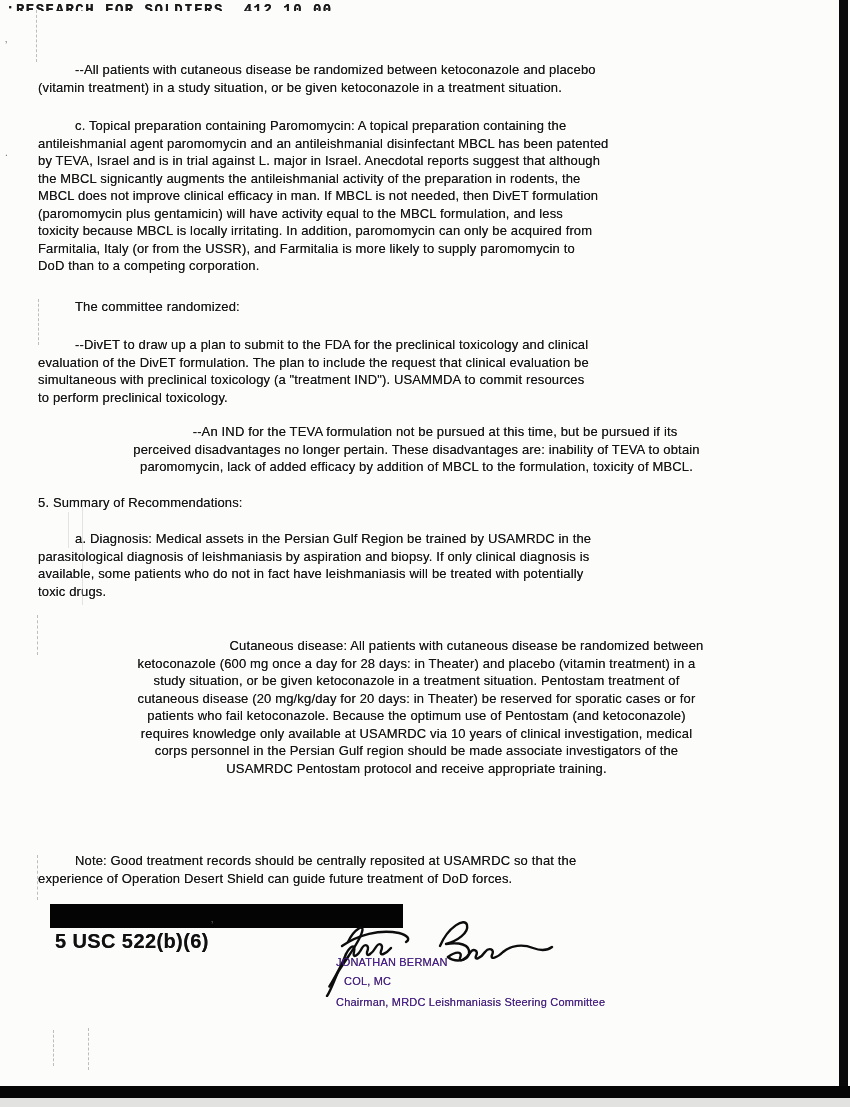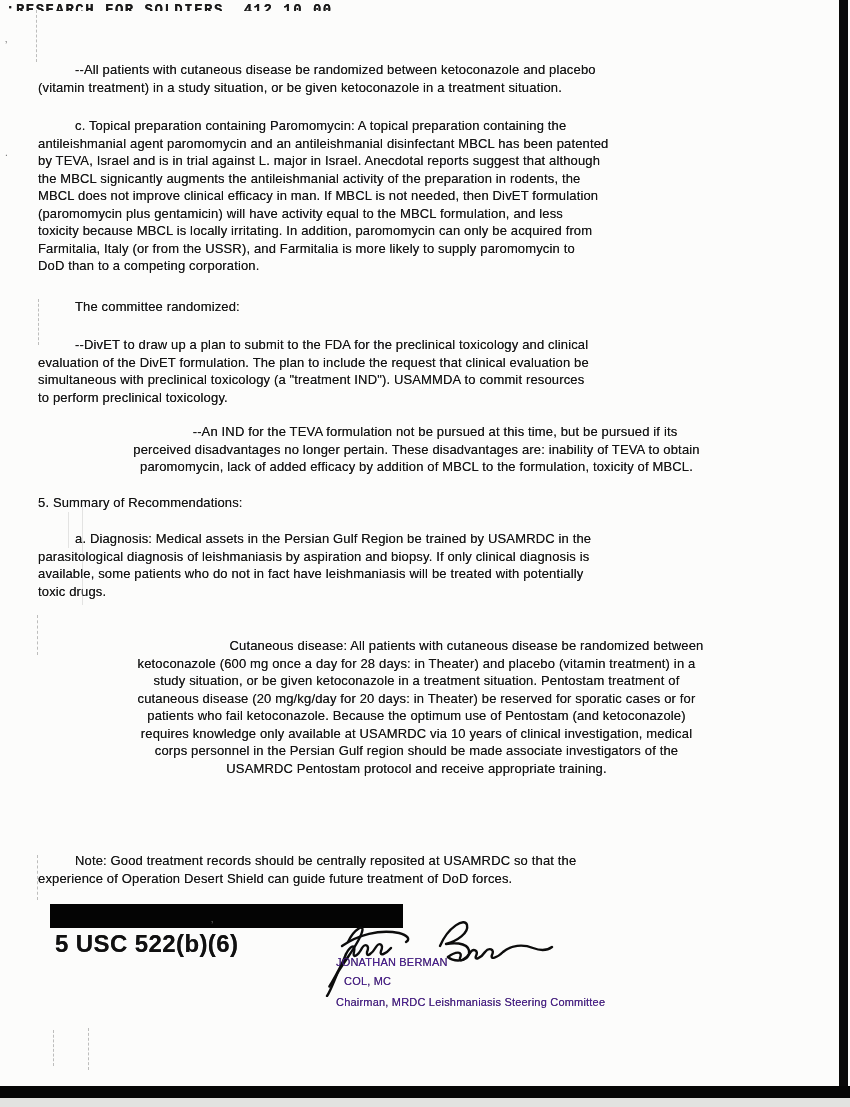--- a/index.html
+++ b/index.html
@@ -35,21 +35,21 @@
     font-weight:bold; font-size:14px; letter-spacing:1.5px;
     white-space:pre; color:#1a1a1a;
     text-shadow:0 0 0.6px rgba(0,0,0,0.8);
   }
   .redaction{
     position:absolute; left:50px; top:904px; width:353px; height:24px;
     background:#040404;
   }
   .usc{
     position:absolute; left:55px; top:930px;
-    font-size:24px; font-weight:bold; letter-spacing:0.4px;
+    font-size:20px; font-weight:bold; letter-spacing:0.4px;
     color:#101010; text-shadow:0 0 0.5px rgba(0,0,0,0.7);
   }
   .sig-svg{ position:absolute; left:318px; top:912px; }
   .typed{
     position:absolute; font-size:11px; letter-spacing:0.2px;
     color:#4c1d95; text-shadow:0 0 0.5px rgba(0,0,0,0.7);
     white-space:pre;
   }
   .edge-right{
     position:absolute; left:839px; top:0; width:9px; height:1097px; background:#0a0a0a;

